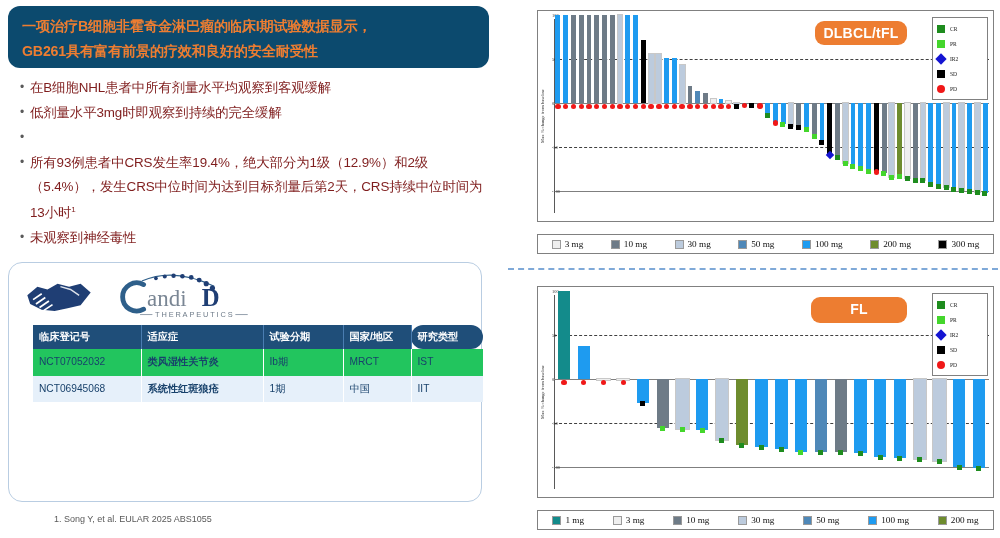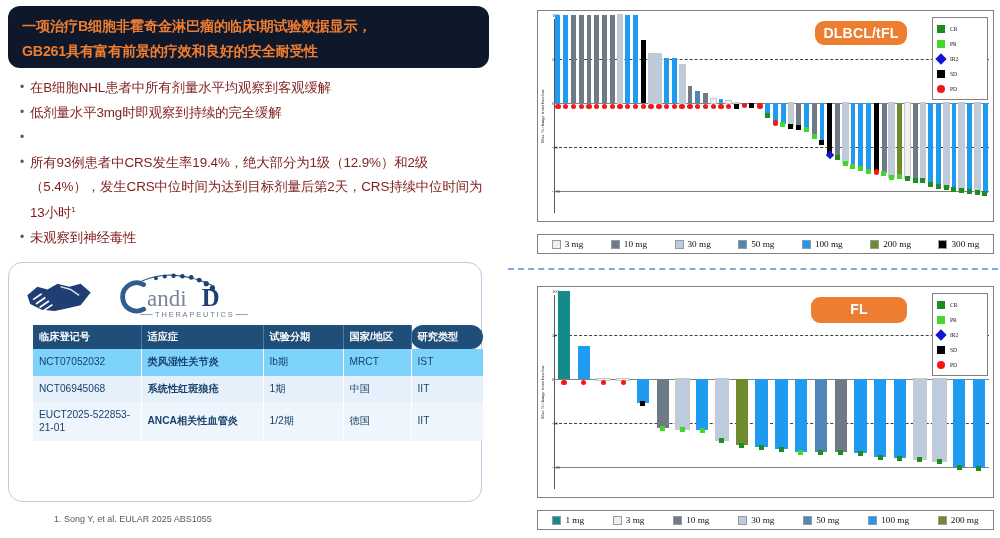--- a/index.html
+++ b/index.html
@@ -9,21 +9,21 @@
     font-family: "Liberation Sans", sans-serif;
     overflow: hidden;
   }
   .slide { position: relative; width: 1000px; height: 538px; }
 
   
   .left { position: absolute; left: 0; top: 0; width: 500px; height: 538px; }
 
   .headline {
     position: absolute; left: 8px; top: 6px; width: 481px; height: 62px;
-    background: #0f172a; border-radius: 12px;
+    background: #0c4a6e; border-radius: 12px;
     padding: 8px 14px 0 14px;
   }
   .headline .line {
     color: #ED7D31; font-weight: bold; font-size: 14.2px;
     line-height: 25px; letter-spacing: -0.2px; white-space: nowrap;
   }
 
   .bullets { position: absolute; left: 14px; top: 76px; width: 478px; }
   .bullet { display: flex; align-items: flex-start; margin-bottom: 2px; }
   .bullet .dot {
@@ -56,21 +56,21 @@
     background: #1F4E79; color: #ffffff; font-size: 10.2px; font-weight: bold;
     text-align: left; padding: 6px 6px; vertical-align: middle;
     border-right: 1px solid #4a7db1; line-height: 12px;
   }
   .ctable th:last-child { border-right: none; border-radius: 12px; }
   .ctable td {
     font-size: 10.2px; color: #18416b; padding: 7px 6px;
     border-right: 1px solid #ffffff; vertical-align: middle; line-height: 12.5px;
   }
   .ctable td:last-child { border-right: none; }
-  .ctable tr.r0 td { background: #7dd3fc; }
+  .ctable tr.r0 td { background: #22c55e; }
   .ctable tr.r1 td { background: #e6f0fa; }
   .ctable tr.r2 td { background: #eef5fc; }
   .ctable td.bold { font-weight: bold; }
   .col-a { width: 108px; } .col-b { width: 122px; }
   .col-c { width: 80px; } .col-d { width: 68px; } .col-e { width: 72px; }
 
   .footnote {
     position: absolute; left: 22px; top: 514px;
     font-size: 9px; color: #595959; margin-left: 32px;
   }
@@ -233,27 +233,20 @@
             <td class="bold">类风湿性关节炎</td>
             <td>Ib期</td>
             <td>MRCT</td>
             <td>IST</td>
           </tr>
           <tr class="r1">
             <td>NCT06945068</td>
             <td class="bold">系统性红斑狼疮</td>
             <td>1期</td>
             <td>中国</td>
-            <td>IIT</td>
-          </tr>
-          <tr class="r2">
-            <td>EUCT2025-522853-21-01</td>
-            <td class="bold">ANCA相关性血管炎</td>
-            <td>1/2期</td>
-            <td>德国</td>
             <td>IIT</td>
           </tr>
         </tbody>
       </table>
     </div>
 
     <div class="footnote">1. Song Y, et al. EULAR 2025 ABS1055</div>
   </div>
 
   <div class="divider"></div>

